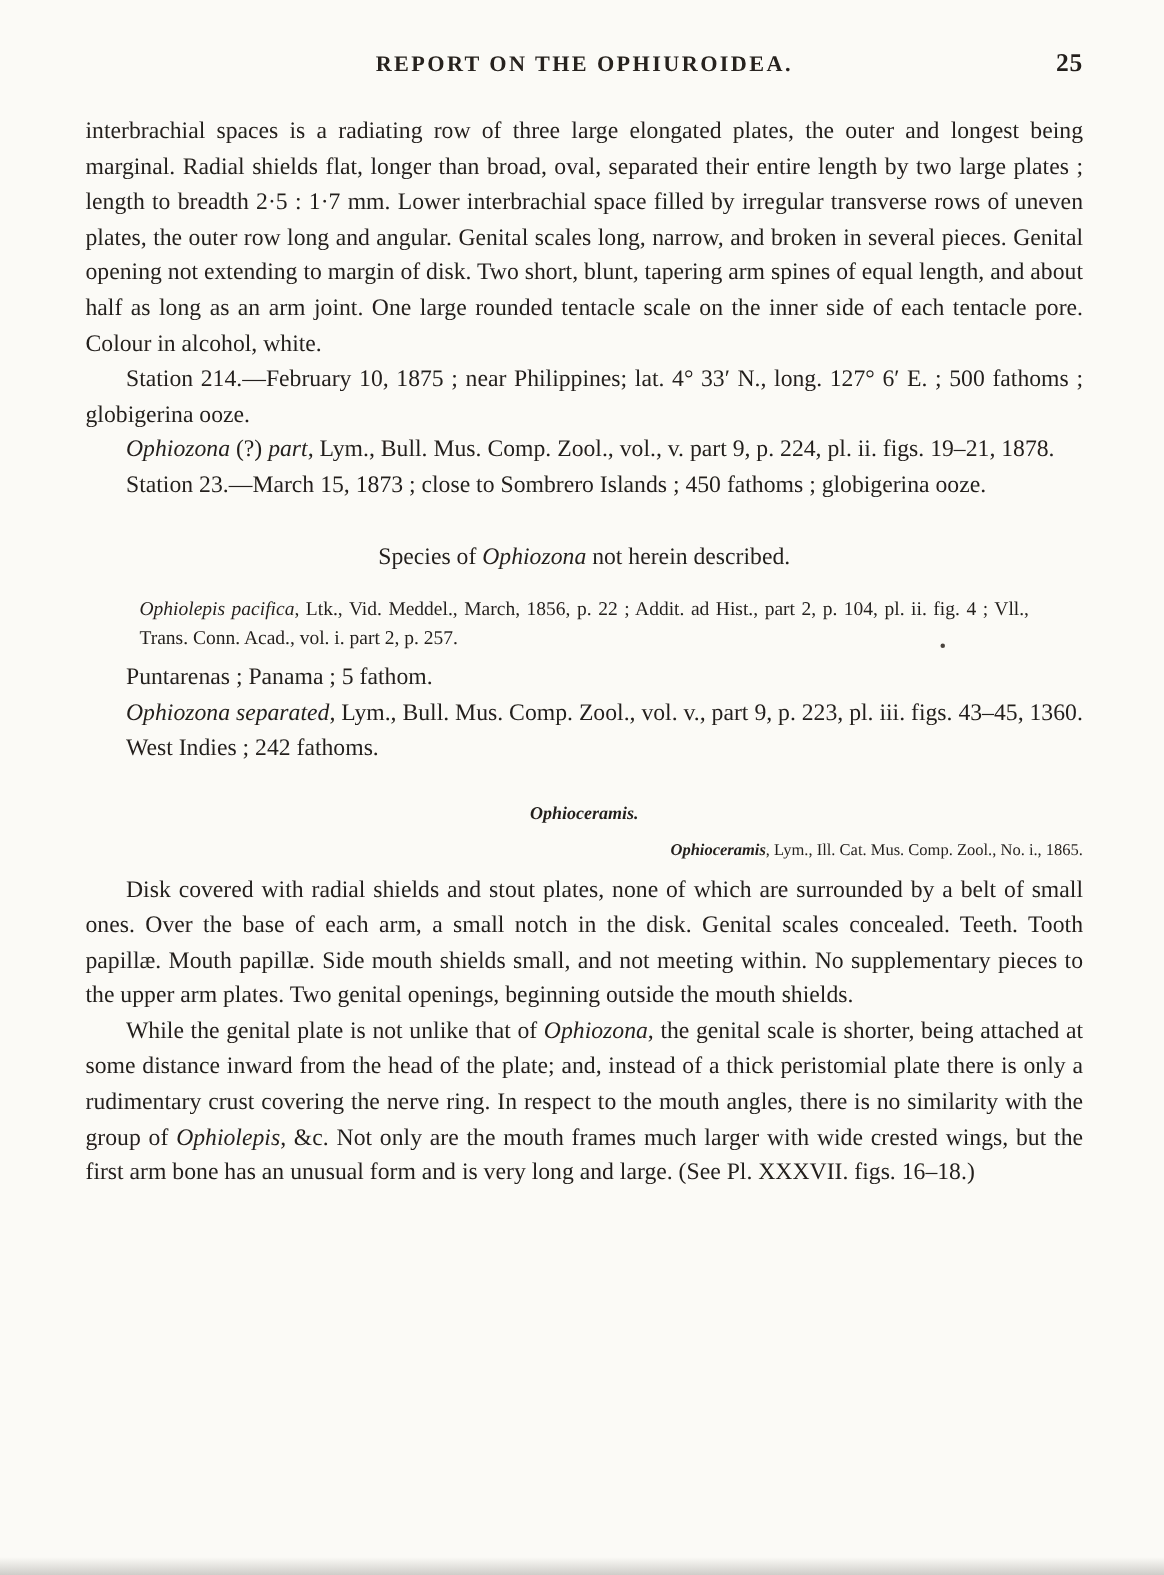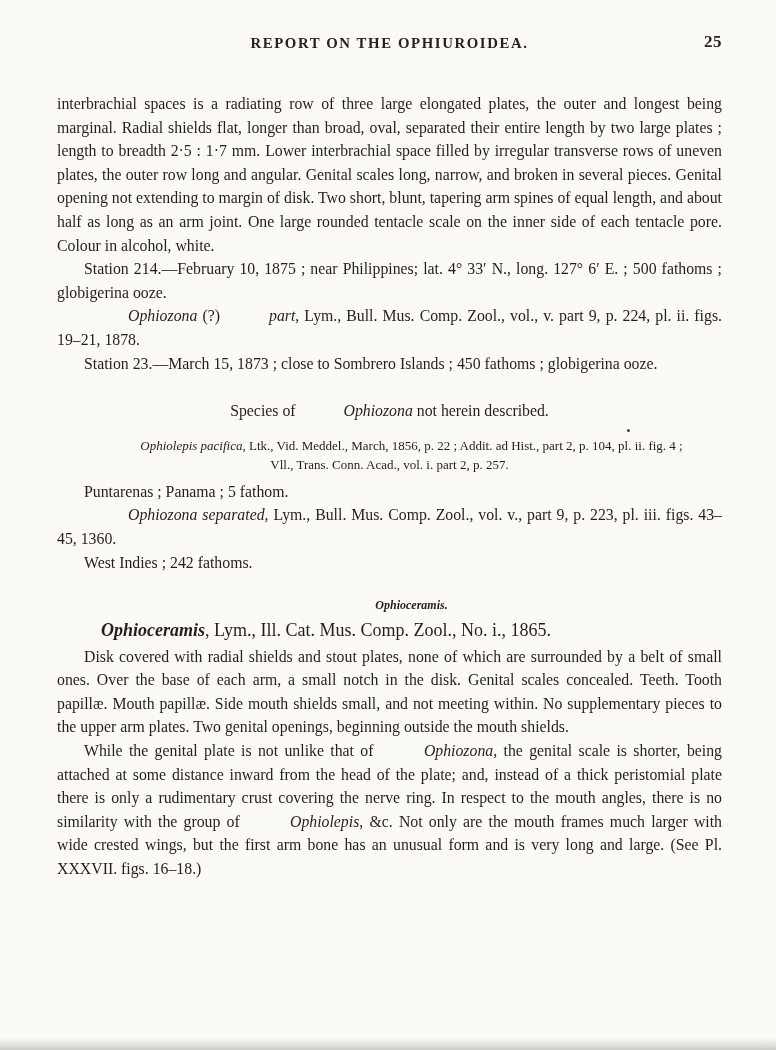--- a/index.html
+++ b/index.html
@@ -12,21 +12,21 @@
     color: #231f1c;
   }
   .page {
     position: relative;
     width: 776px; height: 1050px;
     padding: 34px 54px 0 57px;
   }
   header.running {
     position: relative;
     text-align: center;
-    margin-bottom: 36px;
+    margin-bottom: 20px;
     height: 22px;
   }
   h1.running-title {
     display: inline-block;
     margin: 0;
     font-size: 14.8px;
     font-weight: bold;
     letter-spacing: 1.6px;
     color: #27221e;
   }
@@ -56,33 +56,32 @@
   .doc h2.heading-italic {
     margin: 20px 0 2px;
     font-size: 12px;
     font-weight: normal;
     text-align: center;
     text-indent: 0;
   }
   .doc p.ref {
     font-size: 13px;
     line-height: 19px;
-    text-align: center;
     text-indent: 0;
     margin: 3px 0 6px;
     padding: 0 36px;
   }
   .doc p.ref-center {
-    font-size: 18px;
+    font-size: 11px;
     line-height: 19px;
-    text-align: left;
+    text-align: right;
     text-indent: 0;
     margin: 3px 0 5px;
   }
-  .it { font-style: italic; margin-left: 44px; }
+  .it { font-style: italic; }
   .bd { font-weight: bold; }
   .speck {
     position: absolute;
     left: 627px; top: 429px;
     width: 3px; height: 3px;
     background: #4a443e;
     border-radius: 50%;
   }
   .scan-edge {
     position: absolute;

